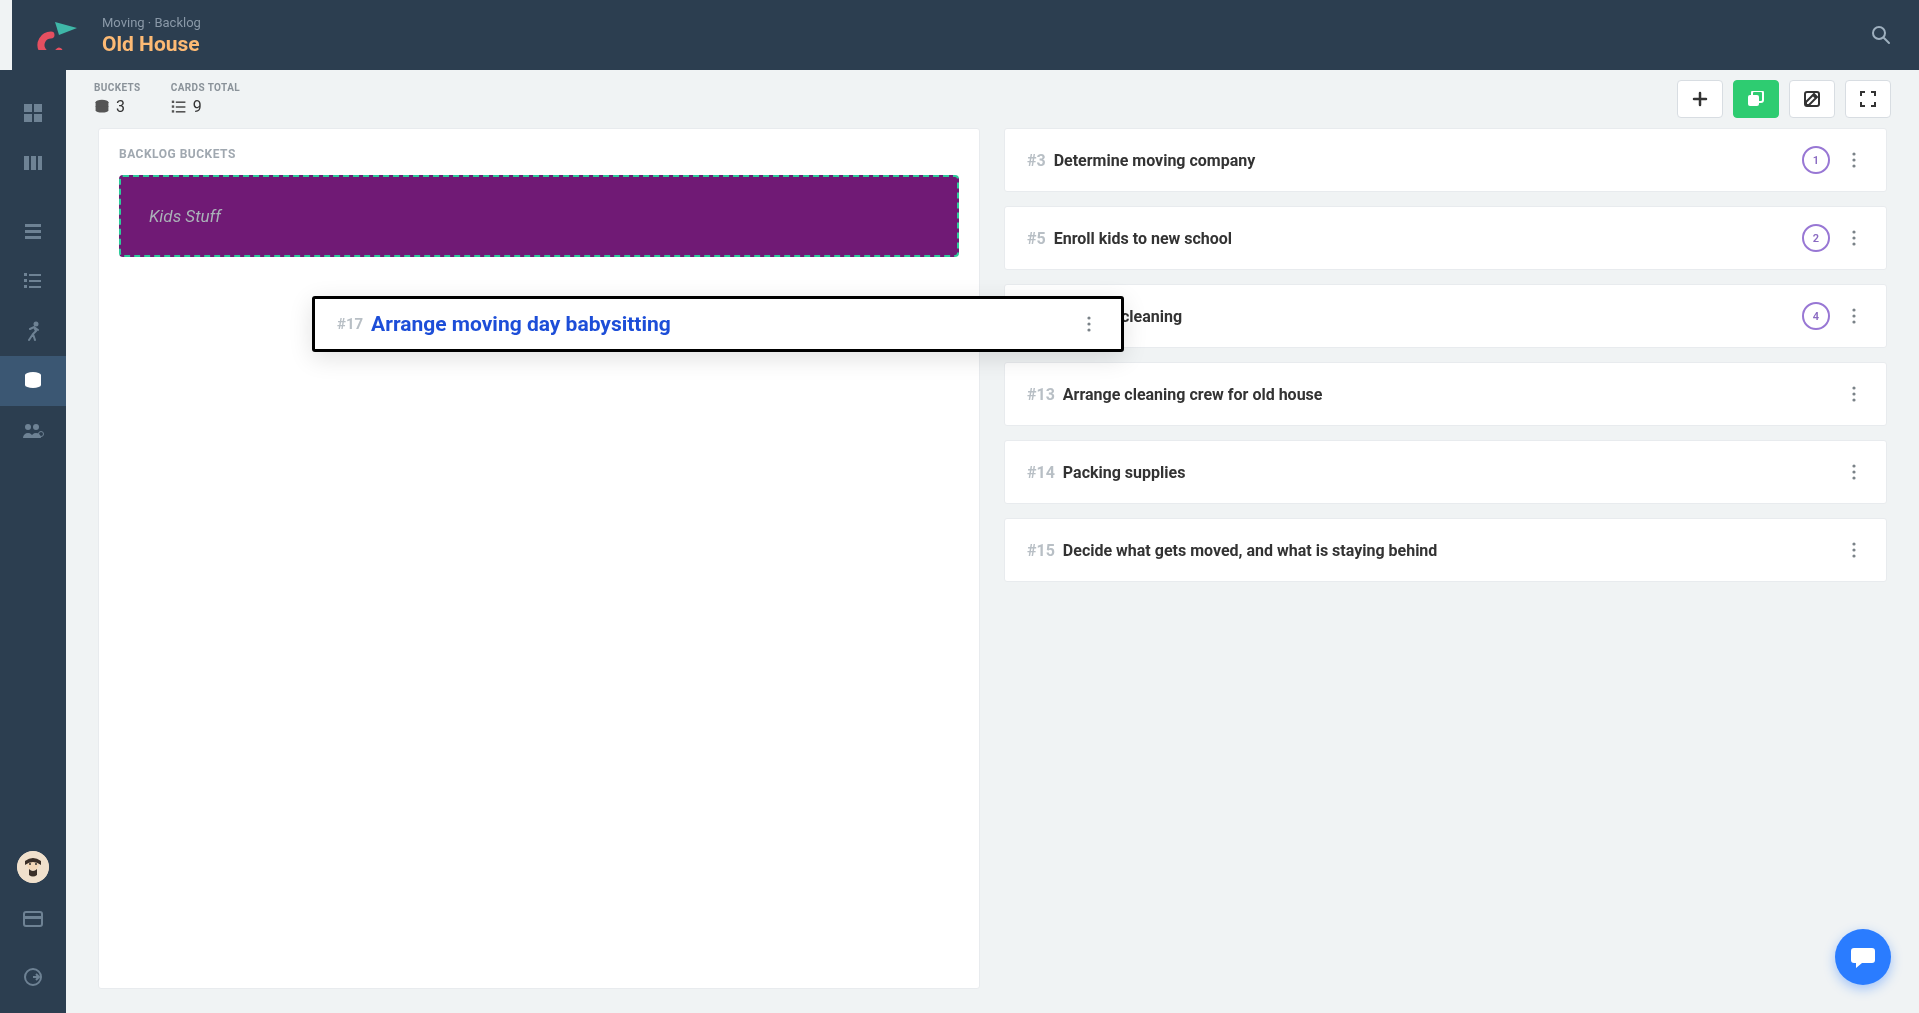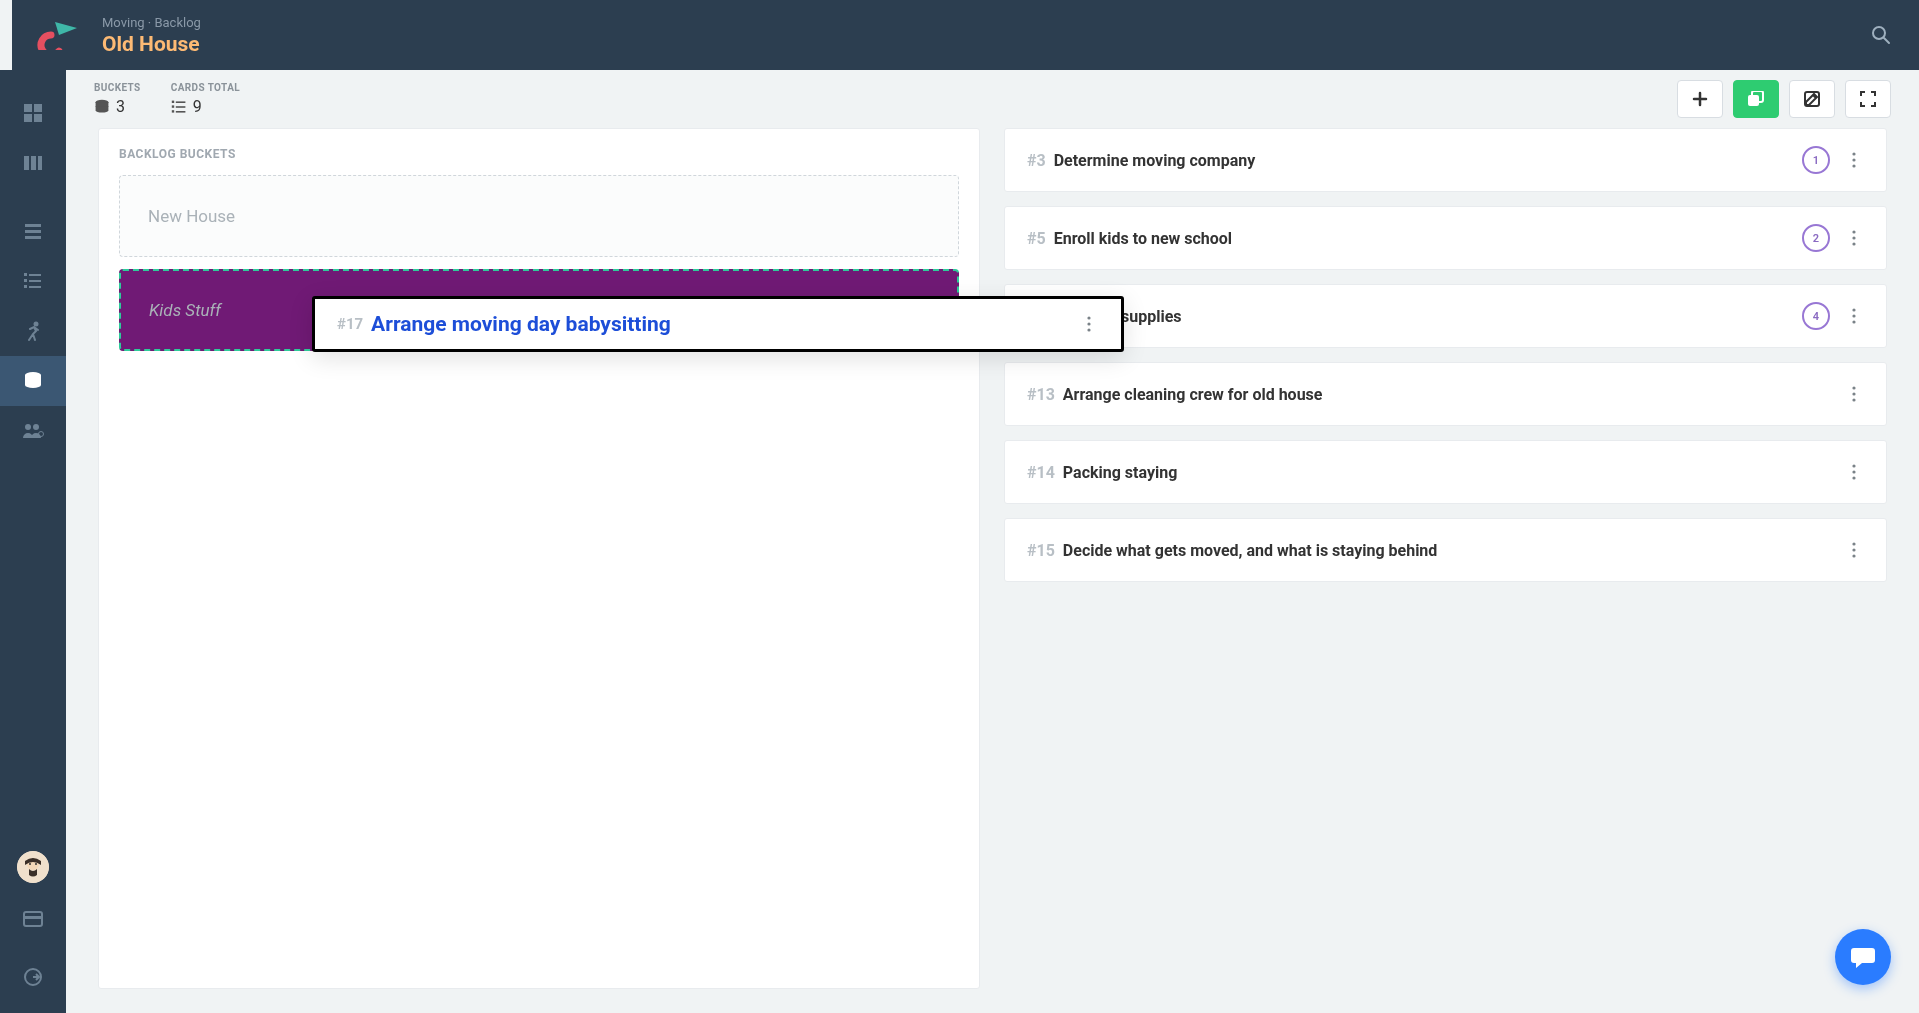--- a/index.html
+++ b/index.html
@@ -398,23 +398,20 @@
       <svg width="16" height="16" viewBox="0 0 16 16">
           <path d="M1 5 V1 H5 M11 1 H15 V5 M15 11 V15 H11 M5 15 H1 V11" fill="none" stroke="currentColor" stroke-width="2"></path>
         </svg>
     </div>
   </div>
 </div>
 
 <div class="main">
   <div class="col-left">
     <div class="section-title">BACKLOG BUCKETS</div>
-    <div class="bucket">
-      <div class="bucket-label">New House</div>
-    </div>
     <div class="bucket drop-active">
       <div class="bucket-label">Kids Stuff</div>
     </div>
   </div>
 
   <div class="col-right">
     <div class="card">
       <span class="card-num">#3</span>
       <span class="card-title">Determine moving company</span>
       <span class="badge">1</span>
@@ -432,21 +429,21 @@
       <span class="badge">2</span>
       <span class="menu">
         <svg width="4" height="16" viewBox="0 0 4 16">
             <circle cx="2" cy="2" r="1.6" fill="currentColor"></circle>
             <circle cx="2" cy="8" r="1.6" fill="currentColor"></circle>
             <circle cx="2" cy="14" r="1.6" fill="currentColor"></circle>
           </svg>
       </span>
     </div>
     <div class="card partial">
-      <span class="card-title">supplies</span>
+      <span class="card-title">cleaning</span>
       <span class="badge">4</span>
       <span class="menu">
         <svg width="4" height="16" viewBox="0 0 4 16">
             <circle cx="2" cy="2" r="1.6" fill="currentColor"></circle>
             <circle cx="2" cy="8" r="1.6" fill="currentColor"></circle>
             <circle cx="2" cy="14" r="1.6" fill="currentColor"></circle>
           </svg>
       </span>
     </div>
     <div class="card">
@@ -455,21 +452,21 @@
       <span class="menu">
         <svg width="4" height="16" viewBox="0 0 4 16">
             <circle cx="2" cy="2" r="1.6" fill="currentColor"></circle>
             <circle cx="2" cy="8" r="1.6" fill="currentColor"></circle>
             <circle cx="2" cy="14" r="1.6" fill="currentColor"></circle>
           </svg>
       </span>
     </div>
     <div class="card">
       <span class="card-num">#14</span>
-      <span class="card-title">Packing staying</span>
+      <span class="card-title">Packing supplies</span>
       <span class="menu">
         <svg width="4" height="16" viewBox="0 0 4 16">
             <circle cx="2" cy="2" r="1.6" fill="currentColor"></circle>
             <circle cx="2" cy="8" r="1.6" fill="currentColor"></circle>
             <circle cx="2" cy="14" r="1.6" fill="currentColor"></circle>
           </svg>
       </span>
     </div>
     <div class="card">
       <span class="card-num">#15</span>

